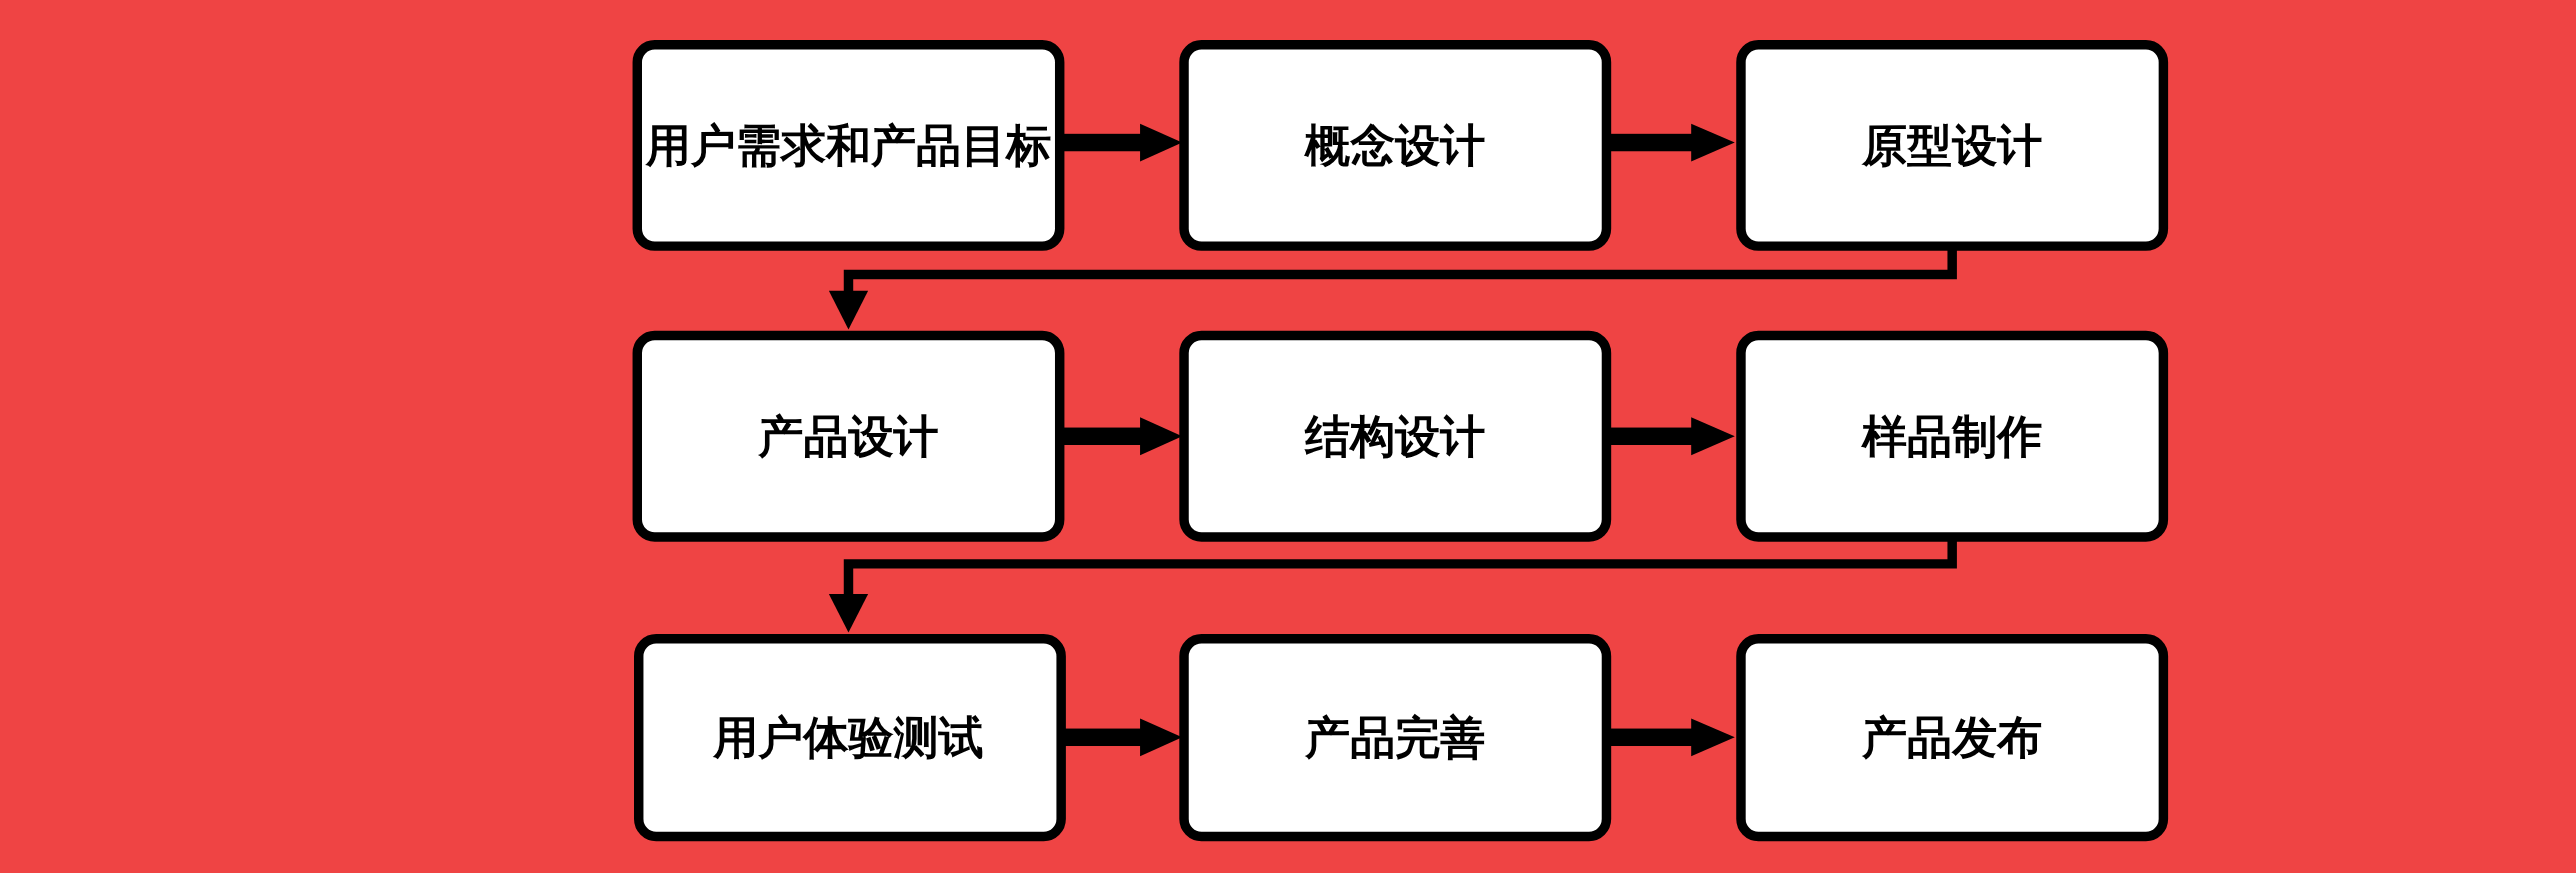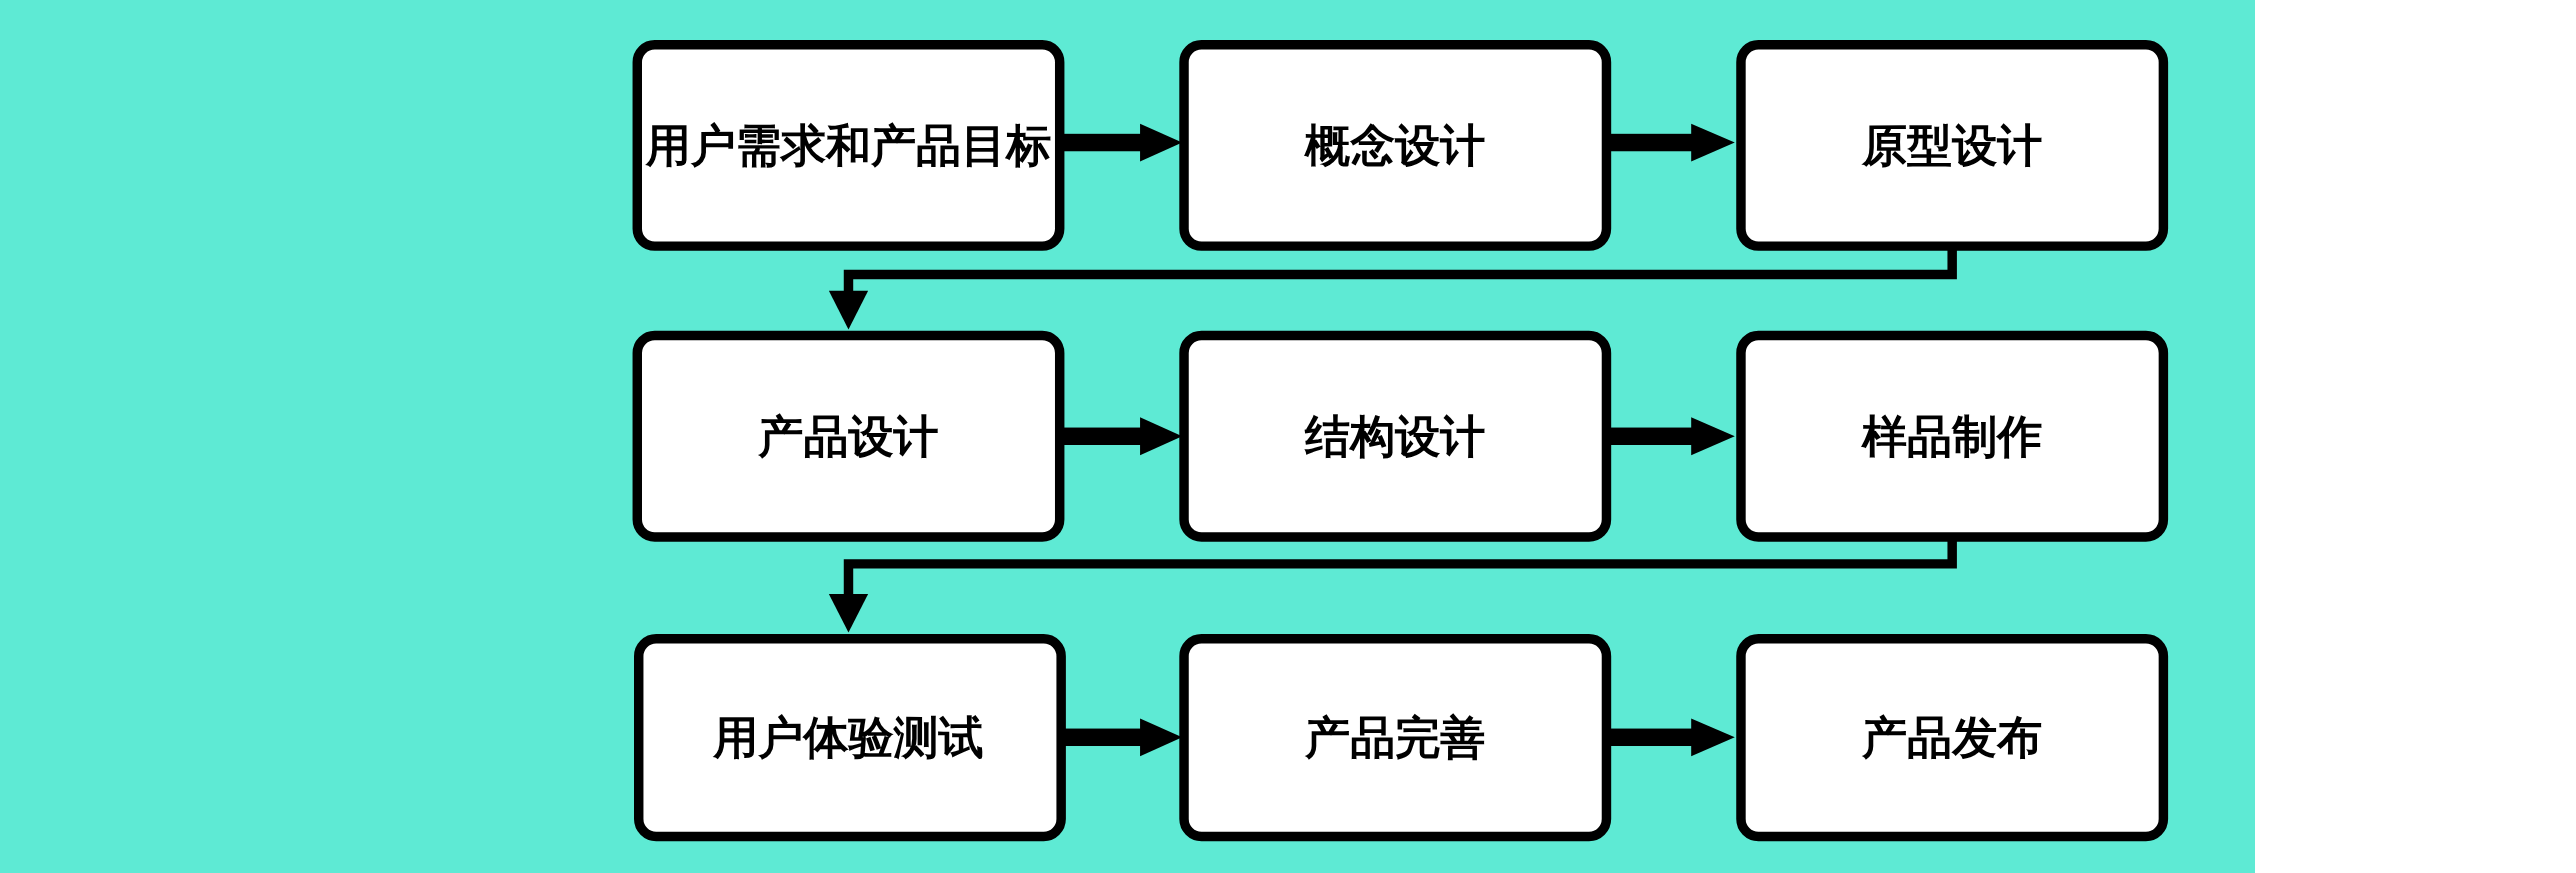--- a/index.html
+++ b/index.html
@@ -1,23 +1,23 @@
 <!DOCTYPE html>
 <html style="font-size:11.6px"><head>
 <meta charset="utf-8">
 <style>
   html, body {
     margin: 0;
     padding: 0;
     background: #ffffff;
   }
   .canvas-wrap {
-    width: 2255px;
+    width: 2576px;
     height: 874px;
-    background: #5eead4;
+    background: #ef4444;
     position: relative;
     overflow: hidden;
   }
   svg {
     display: block;
   }
   .flow-node-rect {
     fill: #ffffff;
     stroke: #000000;
     stroke-width: 13;

